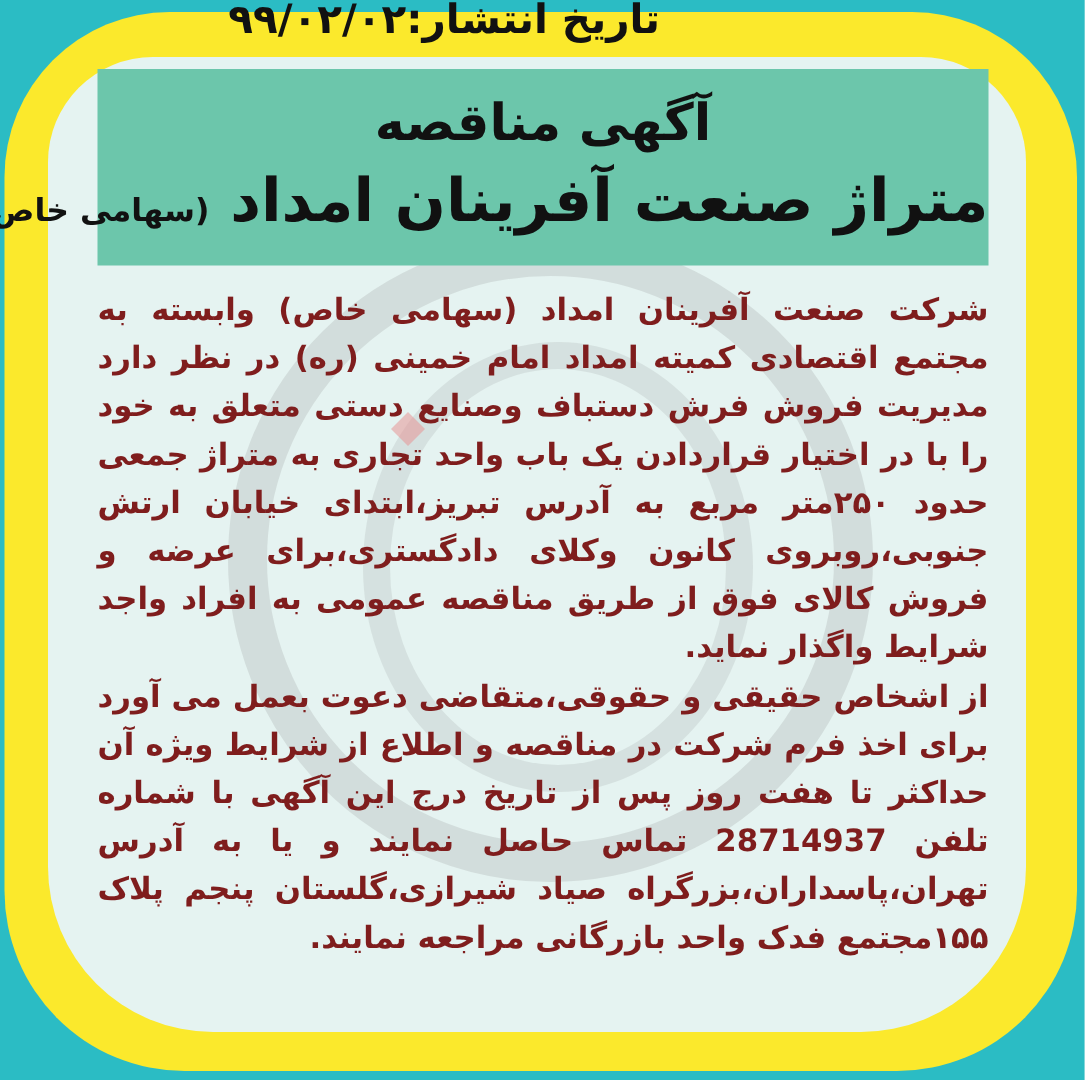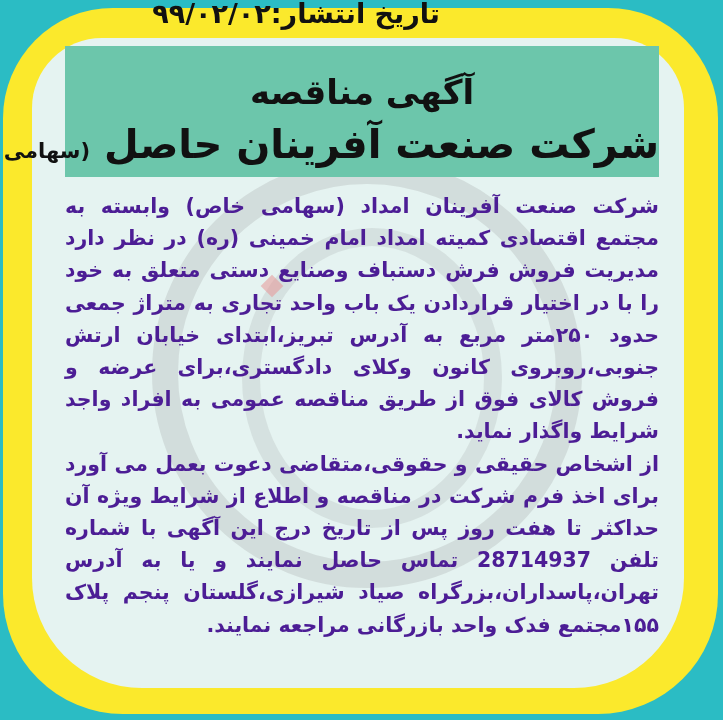--- a/index.html
+++ b/index.html
@@ -48,35 +48,35 @@
     direction: rtl; text-align: right;
     font-size: 27px; font-weight: bold; color: #111;
     white-space: nowrap;
   }
   .title-area {
     position: absolute; left: 65px; top: 46px; width: 594px; height: 131px;
     background: #6cc6ab;
     direction: rtl; text-align: center;
   }
   .title-main {
-    display: block; margin-top: 24px;
+    display: block; margin-top: 14px;
     font-size: 34px; font-weight: bold; color: #111; line-height: 44px;
   }
   .title-company {
     display: block; margin-top: 4px;
     font-size: 40px; font-weight: bold; color: #111; line-height: 52px;
     white-space: nowrap;
   }
   .title-company .suffix {
     font-size: 21px; font-weight: bold;
   }
   .body-text {
     position: absolute; left: 65px; top: 190px; width: 594px;
     direction: rtl; text-align: justify; text-align-last: right;
-    font-size: 20.5px; font-weight: bold; color: #4c1d95;
+    font-size: 20.5px; font-weight: bold; color: #7f1d1d;
     line-height: 32.2px;
   }
   .body-text p { margin: 0; }
   .body-text p.last-para { text-align-last: right; }
 </style>
 </head>
 <body>
 
 <div class="frame">
   <div class="yellow-ring"></div>
@@ -86,21 +86,21 @@
     <div class="watermark-diamond"></div>
   </div>
 
   <div class="date-line">
     <span>تاریخ انتشار:</span><span>۹۹/۰۲/۰۲</span>
   </div>
 
   <div class="title-area">
     <span class="title-main">آگهی مناقصه</span>
     <span class="title-company">
-      <span>شرکت صنعت آفرینان حاصل</span>
+      <span>متراژ صنعت آفرینان امداد</span>
       <span class="suffix">(سهامی خاص)</span>
     </span>
   </div>
 
   <div class="body-text">
     <p>شرکت صنعت آفرینان امداد (سهامی خاص) وابسته به مجتمع اقتصادی کمیته امداد امام خمینی (ره) در نظر دارد مدیریت فروش فرش دستباف وصنایع دستی متعلق به خود را با در اختیار قراردادن یک باب واحد تجاری به متراژ جمعی حدود ۲۵۰متر مربع به آدرس تبریز،ابتدای خیابان ارتش جنوبی،روبروی کانون وکلای دادگستری،برای عرضه و فروش کالای فوق از طریق مناقصه عمومی به افراد واجد شرایط واگذار نماید.</p>
     <p class="last-para">از اشخاص حقیقی و حقوقی،متقاضی دعوت بعمل می آورد برای اخذ فرم شرکت در مناقصه و اطلاع از شرایط ویژه آن حداکثر تا هفت روز پس از تاریخ درج این آگهی با شماره تلفن 28714937 تماس حاصل نمایند و یا به آدرس تهران،پاسداران،بزرگراه صیاد شیرازی،گلستان پنجم پلاک ۱۵۵مجتمع فدک واحد بازرگانی مراجعه نمایند.</p>
   </div>
 </div>
 

